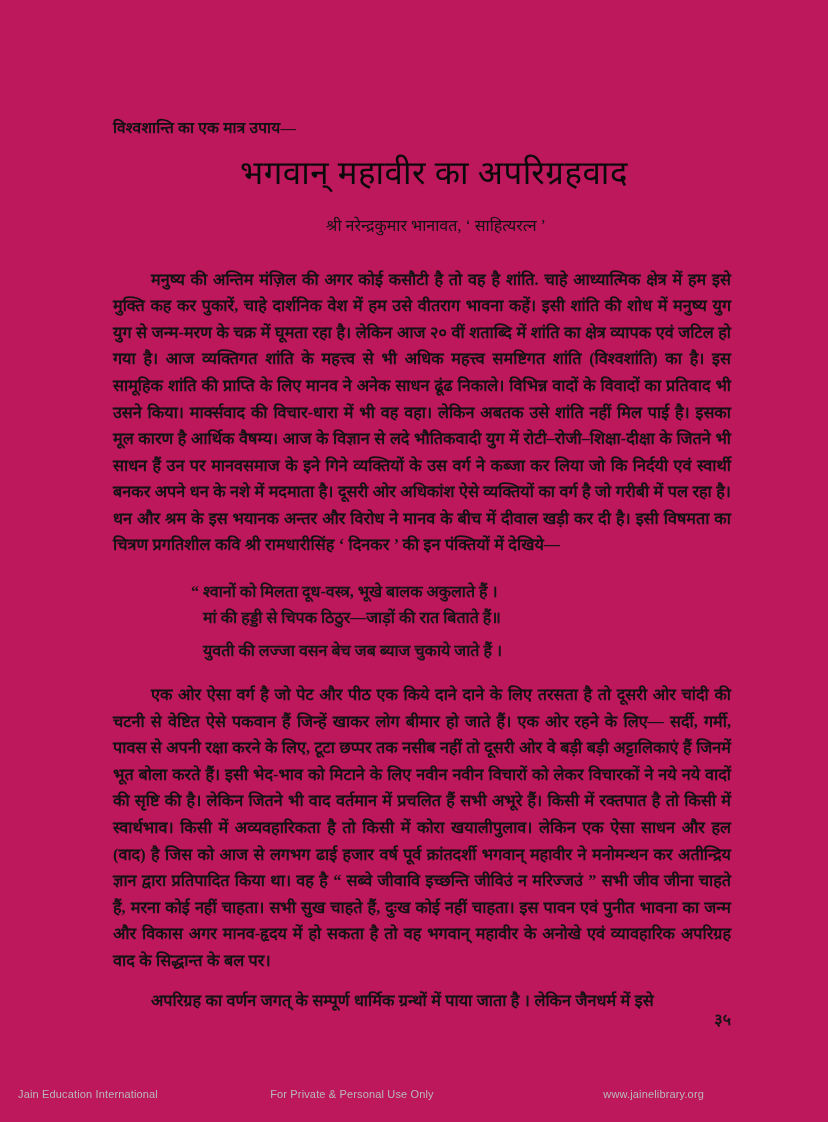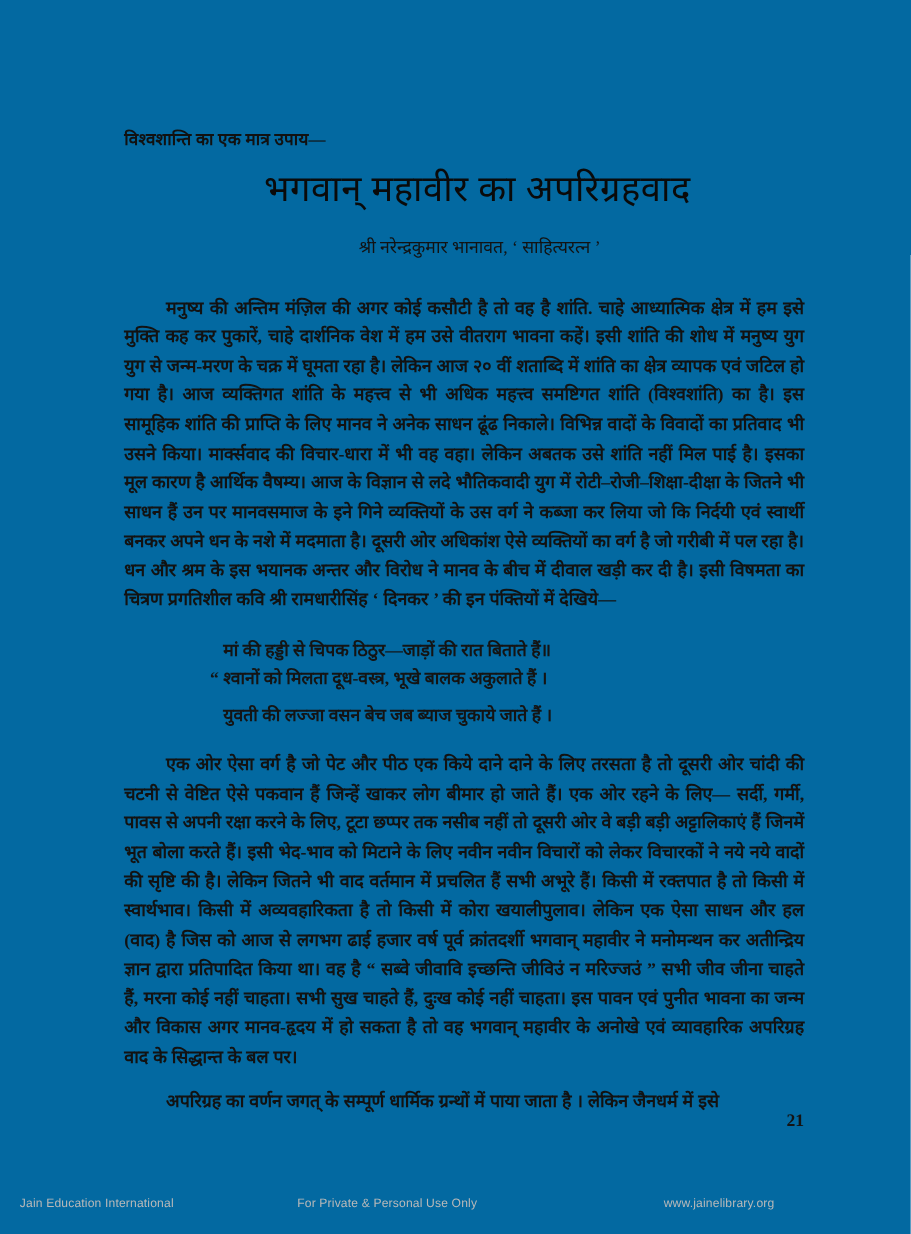--- a/index.html
+++ b/index.html
@@ -9,21 +9,21 @@
     background: #ffffff;
   }
   body {
     font-family: "Liberation Serif", "DejaVu Serif", serif;
   }
   .page {
     position: relative;
     width: 828px;
     height: 1122px;
     margin: 0 auto;
-    background: #0369a1;
+    background: #be185d;
     overflow: hidden;
     box-sizing: border-box;
   }
 
   
   .content {
     position: absolute;
     left: 113px;
     top: 0;
     width: 618px;
@@ -152,30 +152,30 @@
 
     <h1 class="headline">भगवान् महावीर का अपरिग्रहवाद</h1>
 
     <div class="byline">श्री नरेन्द्रकुमार भानावत, ‘ साहित्यरत्न ’</div>
 
     <div class="body-block">
 
       <p class="para">मनुष्य की अन्तिम मंज़िल की अगर कोई कसौटी है तो वह है शांति. चाहे आध्यात्मिक क्षेत्र में हम इसे मुक्ति कह कर पुकारें, चाहे दार्शनिक वेश में हम उसे वीतराग भावना कहें। इसी शांति की शोध में मनुष्य युग युग से जन्म-मरण के चक्र में घूमता रहा है। लेकिन आज २० वीं शताब्दि में शांति का क्षेत्र व्यापक एवं जटिल हो गया है। आज व्यक्तिगत शांति के महत्त्व से भी अधिक महत्त्व समष्टिगत शांति (विश्वशांति) का है। इस सामूहिक शांति की प्राप्ति के लिए मानव ने अनेक साधन ढूंढ निकाले। विभिन्न वादों के विवादों का प्रतिवाद भी उसने किया। मार्क्सवाद की विचार-धारा में भी वह वहा। लेकिन अबतक उसे शांति नहीं मिल पाई है। इसका मूल कारण है आर्थिक वैषम्य। आज के विज्ञान से लदे भौतिकवादी युग में रोटी–रोजी–शिक्षा-दीक्षा के जितने भी साधन हैं उन पर मानवसमाज के इने गिने व्यक्तियों के उस वर्ग ने कब्जा कर लिया जो कि निर्दयी एवं स्वार्थी बनकर अपने धन के नशे में मदमाता है। दूसरी ओर अधिकांश ऐसे व्यक्तियों का वर्ग है जो गरीबी में पल रहा है। धन और श्रम के इस भयानक अन्तर और विरोध ने मानव के बीच में दीवाल खड़ी कर दी है। इसी विषमता का चित्रण प्रगतिशील कवि श्री रामधारीसिंह ‘ दिनकर ’ की इन पंक्तियों में देखिये—</p>
 
       <div class="verse">
+        <span class="vline">“ श्वानों को मिलता दूध-वस्त्र, भूखे बालक अकुलाते हैं ।</span>
         <span class="vline indent1">मां की हड्डी से चिपक ठिठुर—जाड़ों की रात बिताते हैं॥</span>
-        <span class="vline">“ श्वानों को मिलता दूध-वस्त्र, भूखे बालक अकुलाते हैं ।</span>
         <span class="vline indent1 stanza-gap">युवती की लज्जा वसन बेच जब ब्याज चुकाये जाते हैं ।</span>
       </div>
 
       <p class="para">एक ओर ऐसा वर्ग है जो पेट और पीठ एक किये दाने दाने के लिए तरसता है तो दूसरी ओर चांदी की चटनी से वेष्टित ऐसे पकवान हैं जिन्हें खाकर लोग बीमार हो जाते हैं। एक ओर रहने के लिए— सर्दी, गर्मी, पावस से अपनी रक्षा करने के लिए, टूटा छप्पर तक नसीब नहीं तो दूसरी ओर वे बड़ी बड़ी अट्टालिकाएं हैं जिनमें भूत बोला करते हैं। इसी भेद-भाव को मिटाने के लिए नवीन नवीन विचारों को लेकर विचारकों ने नये नये वादों की सृष्टि की है। लेकिन जितने भी वाद वर्तमान में प्रचलित हैं सभी अभूरे हैं। किसी में रक्तपात है तो किसी में स्वार्थभाव। किसी में अव्यवहारिकता है तो किसी में कोरा खयालीपुलाव। लेकिन एक ऐसा साधन और हल (वाद) है जिस को आज से लगभग ढाई हजार वर्ष पूर्व क्रांतदर्शी भगवान् महावीर ने मनोमन्थन कर अतीन्द्रिय ज्ञान द्वारा प्रतिपादित किया था। वह है “ सब्वे जीवावि इच्छन्ति जीविउं न मरिज्जउं ” सभी जीव जीना चाहते हैं, मरना कोई नहीं चाहता। सभी सुख चाहते हैं, दुःख कोई नहीं चाहता। इस पावन एवं पुनीत भावना का जन्म और विकास अगर मानव-हृदय में हो सकता है तो वह भगवान् महावीर के अनोखे एवं व्यावहारिक अपरिग्रह वाद के सिद्धान्त के बल पर।</p>
 
       <p class="para">अपरिग्रह का वर्णन जगत् के सम्पूर्ण धार्मिक ग्रन्थों में पाया जाता है । लेकिन जैनधर्म में इसे</p>
 
-      <div class="page-number">21</div>
+      <div class="page-number">३५</div>
 
     </div>
   </div>
 
   <div class="footer">
     <div class="f-left">Jain Education International</div>
     <div class="f-center">For Private &amp; Personal Use Only</div>
     <div class="f-right">www.jainelibrary.org</div>
   </div>
 

